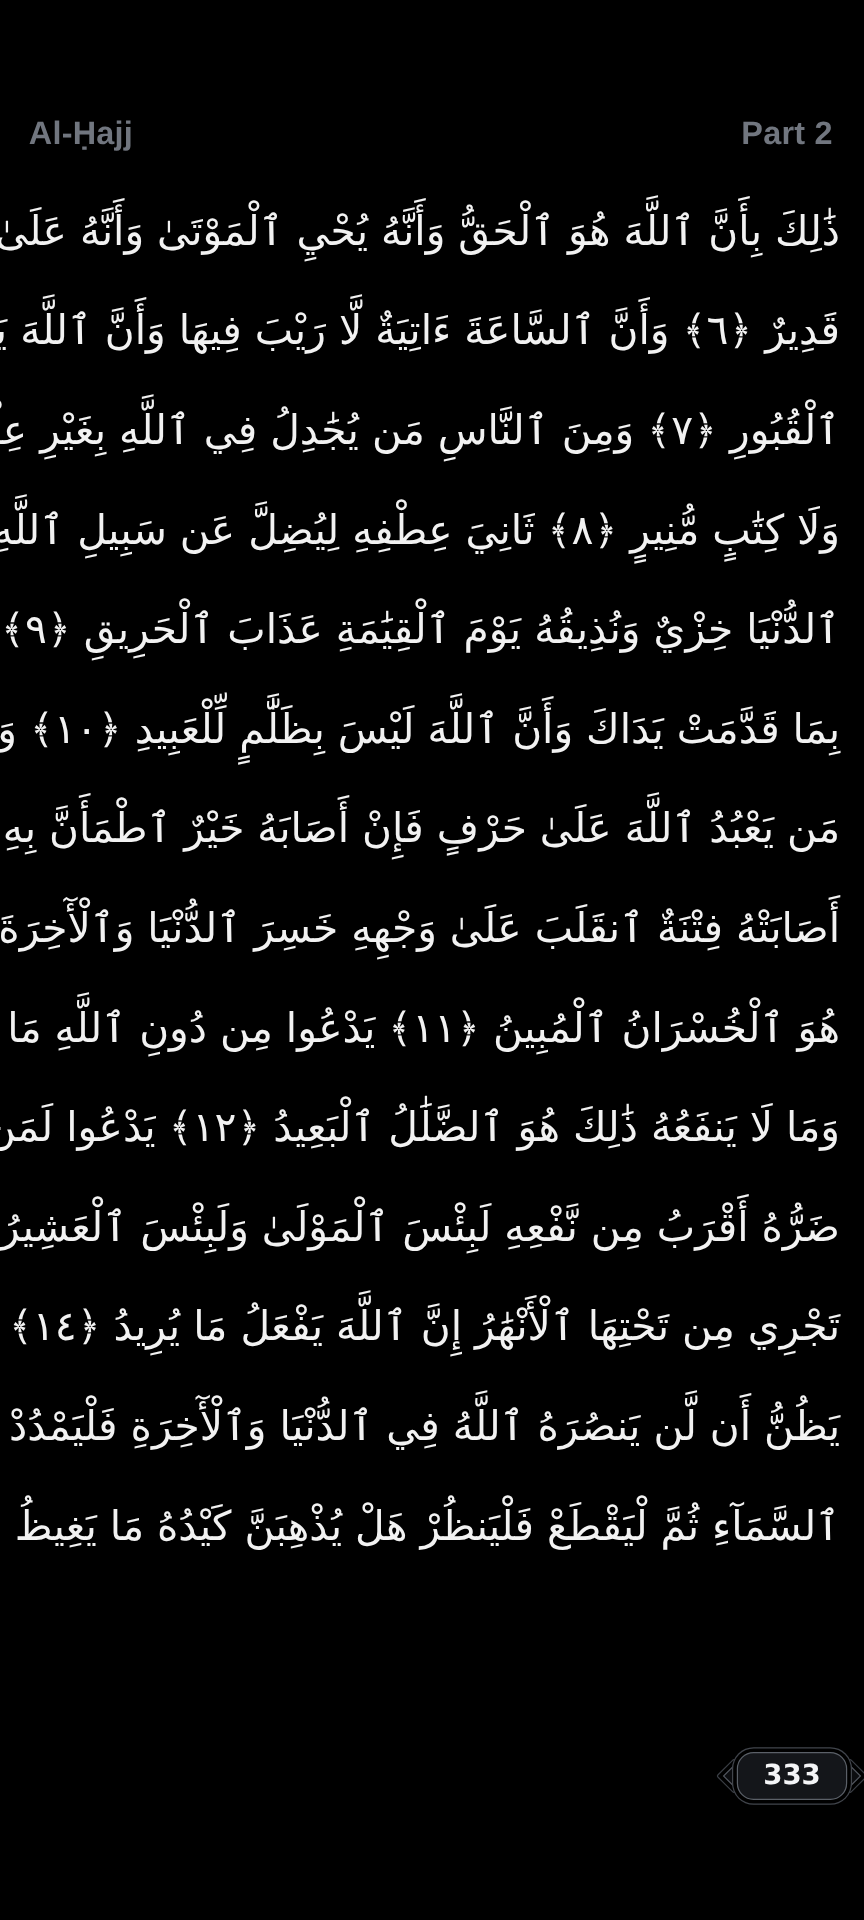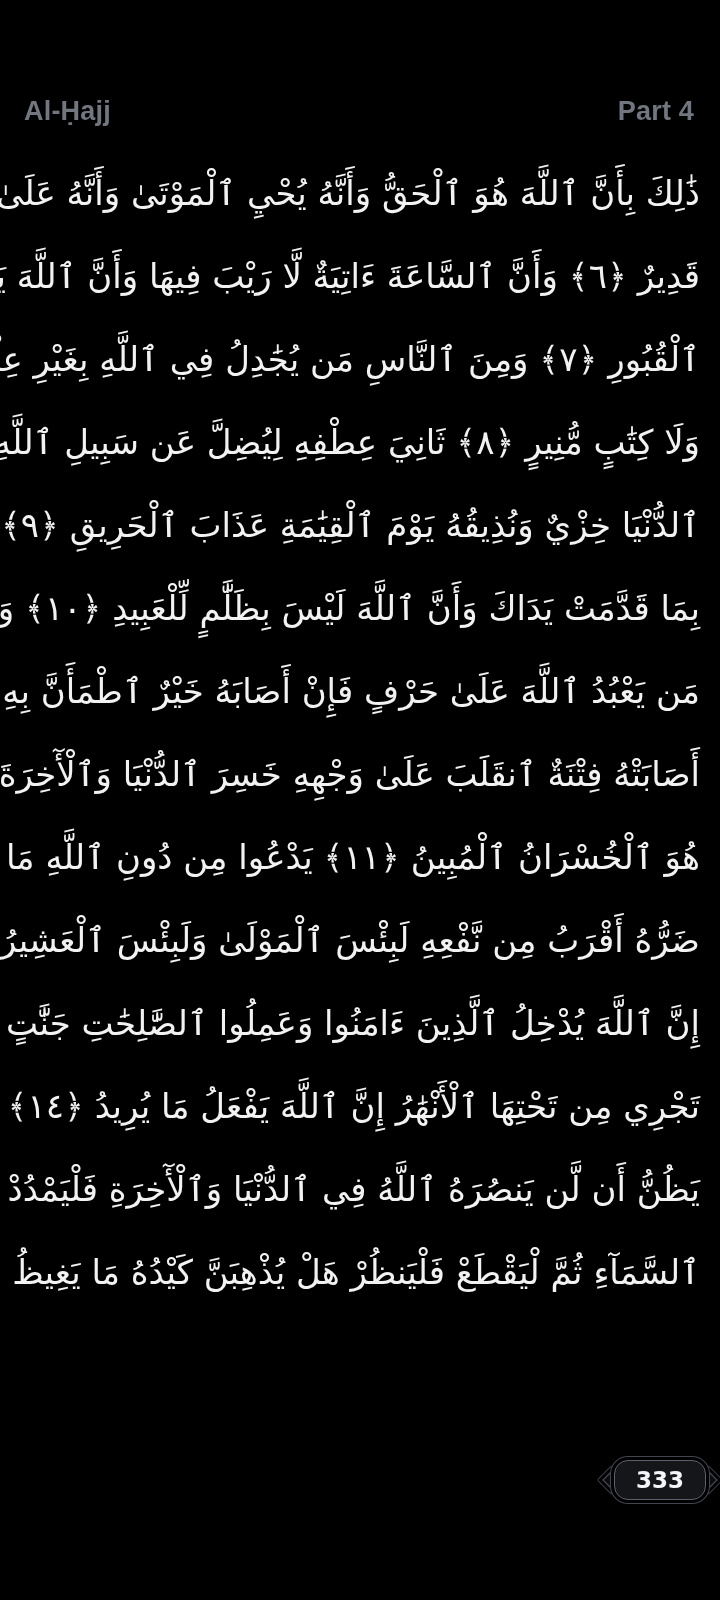--- a/index.html
+++ b/index.html
@@ -95,35 +95,35 @@
     border-radius: 2px;
   }
   .badge-wing.left  { left: -9px; }
   .badge-wing.right { right: -9px; }
 </style>
 </head>
 <body>
 
 <div class="page-header">
   <span>Al-Ḥajj</span>
-  <span>Part 4</span>
+  <span>Part 2</span>
 </div>
 
 <div class="mushaf-page" dir="rtl" lang="ar">
   <div class="quran-line">ذَٰلِكَ بِأَنَّ ٱللَّهَ هُوَ ٱلْحَقُّ وَأَنَّهُ يُحْيِ ٱلْمَوْتَىٰ وَأَنَّهُ عَلَىٰ كُلِّ شَيْءٍ</div>
   <div class="quran-line">قَدِيرٌ ﴿٦﴾ وَأَنَّ ٱلسَّاعَةَ ءَاتِيَةٌ لَّا رَيْبَ فِيهَا وَأَنَّ ٱللَّهَ يَبْعَثُ مَن فِي</div>
   <div class="quran-line">ٱلْقُبُورِ ﴿٧﴾ وَمِنَ ٱلنَّاسِ مَن يُجَٰدِلُ فِي ٱللَّهِ بِغَيْرِ عِلْمٍ وَلَا هُدًى</div>
   <div class="quran-line">وَلَا كِتَٰبٍ مُّنِيرٍ ﴿٨﴾ ثَانِيَ عِطْفِهِ لِيُضِلَّ عَن سَبِيلِ ٱللَّهِ لَهُ فِي</div>
   <div class="quran-line">ٱلدُّنْيَا خِزْيٌ وَنُذِيقُهُ يَوْمَ ٱلْقِيَٰمَةِ عَذَابَ ٱلْحَرِيقِ ﴿٩﴾ ذَٰلِكَ</div>
   <div class="quran-line">بِمَا قَدَّمَتْ يَدَاكَ وَأَنَّ ٱللَّهَ لَيْسَ بِظَلَّٰمٍ لِّلْعَبِيدِ ﴿١٠﴾ وَمِنَ ٱلنَّاسِ</div>
   <div class="quran-line">مَن يَعْبُدُ ٱللَّهَ عَلَىٰ حَرْفٍ فَإِنْ أَصَابَهُ خَيْرٌ ٱطْمَأَنَّ بِهِ وَإِنْ</div>
   <div class="quran-line">أَصَابَتْهُ فِتْنَةٌ ٱنقَلَبَ عَلَىٰ وَجْهِهِ خَسِرَ ٱلدُّنْيَا وَٱلْأٓخِرَةَ ذَٰلِكَ</div>
   <div class="quran-line">هُوَ ٱلْخُسْرَانُ ٱلْمُبِينُ ﴿١١﴾ يَدْعُوا مِن دُونِ ٱللَّهِ مَا لَا يَضُرُّهُ</div>
+  <div class="quran-line">وَمَا لَا يَنفَعُهُ ذَٰلِكَ هُوَ ٱلضَّلَٰلُ ٱلْبَعِيدُ ﴿١٢﴾ يَدْعُوا لَمَن</div>
   <div class="quran-line">ضَرُّهُ أَقْرَبُ مِن نَّفْعِهِ لَبِئْسَ ٱلْمَوْلَىٰ وَلَبِئْسَ ٱلْعَشِيرُ ﴿١٣﴾</div>
-  <div class="quran-line">إِنَّ ٱللَّهَ يُدْخِلُ ٱلَّذِينَ ءَامَنُوا وَعَمِلُوا ٱلصَّٰلِحَٰتِ جَنَّٰتٍ</div>
   <div class="quran-line">تَجْرِي مِن تَحْتِهَا ٱلْأَنْهَٰرُ إِنَّ ٱللَّهَ يَفْعَلُ مَا يُرِيدُ ﴿١٤﴾ مَن كَانَ</div>
   <div class="quran-line">يَظُنُّ أَن لَّن يَنصُرَهُ ٱللَّهُ فِي ٱلدُّنْيَا وَٱلْأٓخِرَةِ فَلْيَمْدُدْ بِسَبَبٍ إِلَى</div>
   <div class="quran-line">ٱلسَّمَآءِ ثُمَّ لْيَقْطَعْ فَلْيَنظُرْ هَلْ يُذْهِبَنَّ كَيْدُهُ مَا يَغِيظُ ﴿١٥﴾</div>
 </div>
 
 <div class="page-badge">
   <span class="badge-wing left"></span>
   <span class="badge-wing right"></span>
   <div class="page-badge-inner">
     <span>333</span>

